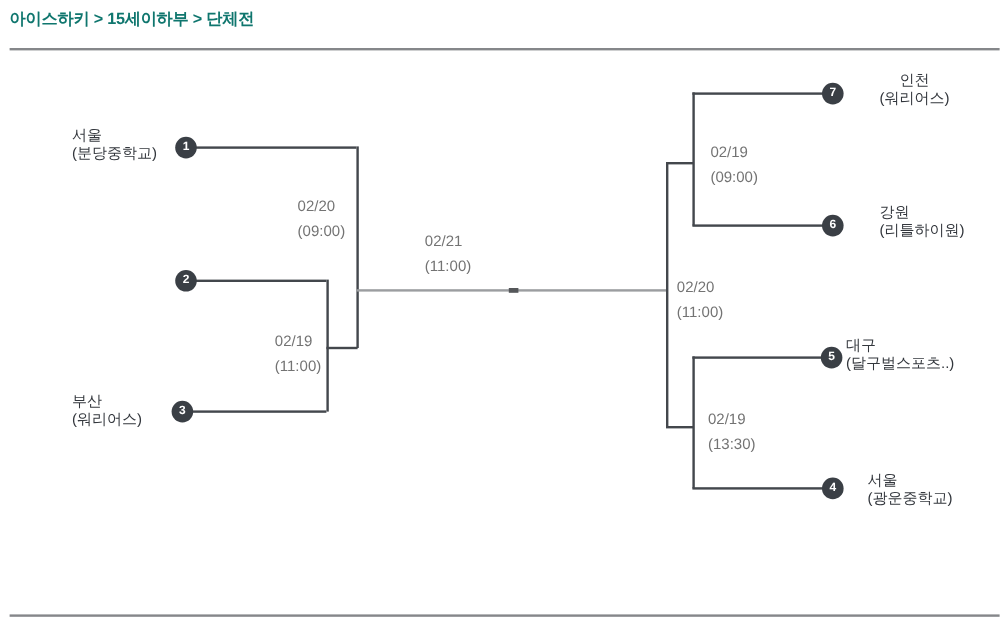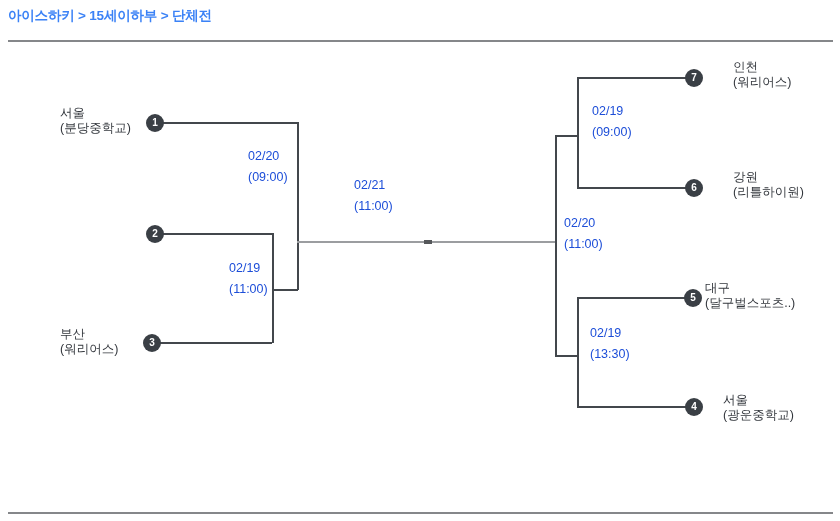--- a/index.html
+++ b/index.html
@@ -3,21 +3,21 @@
 <meta charset="utf-8">
 <style>
   html,body{margin:0;padding:0;background:#fff;}
   #page{
     position:relative;width:840px;height:521px;background:#ffffff;overflow:hidden;
     font-family:"Liberation Sans","DejaVu Sans",sans-serif;color:#33373d;
   }
   
   .breadcrumb{
     position:absolute;left:8px;top:7px;font-size:13.5px;font-weight:bold;
-    color:#3b82f6;letter-spacing:-0.2px;
+    color:#0f766e;letter-spacing:-0.2px;
   }
   .divider{position:absolute;left:8px;width:825px;height:1.5px;background:#85878a;}
   .divider.top{top:40px;}
   .divider.bottom{top:512px;}
 
   
   .hline,.vline{position:absolute;background:#43474c;}
   .hline{height:1.5px;}
   .vline{width:1.5px;}
   .hline.light{background:#9b9da0;height:2px;}
@@ -25,25 +25,25 @@
 
   
   .seed{
     position:absolute;width:18px;height:18px;border-radius:50%;
     background:#3a3f45;color:#ffffff;font-size:10px;font-weight:bold;
     display:flex;align-items:center;justify-content:center;line-height:1;
   }
   
   .team{position:absolute;font-size:12.5px;line-height:15px;color:#33373d;white-space:nowrap;}
   
-  .match{position:absolute;font-size:12.5px;line-height:21px;color:#1d4ed8;white-space:nowrap;}
+  .match{position:absolute;font-size:12.5px;line-height:21px;color:#737373;white-space:nowrap;margin-top:16px;}
 
   
   .t1{left:60px;top:106px;}  .t2{left:60px;top:218px;}  .t3{left:60px;top:327px;}
-  .t7{left:733px;top:60px;}  .t6{left:733px;top:170px;} .t5{left:705px;top:281px;} .t4{left:723px;top:393px;}
+  .t7{left:733px;top:60px;text-align:center;}  .t6{left:733px;top:170px;} .t5{left:705px;top:281px;} .t4{left:723px;top:393px;}
   
   .s1{left:146px;top:114px;} .s2{left:146px;top:225px;} .s3{left:143px;top:334px;}
   .s7{left:685px;top:69px;}  .s6{left:685px;top:179px;} .s5{left:684px;top:289px;} .s4{left:685px;top:398px;}
   
   .m-ls{left:248px;top:146px;} .m-lq{left:229px;top:258px;} .m-f{left:354px;top:175px;}
   .m-rqt{left:592px;top:101px;} .m-rs{left:564px;top:213px;} .m-rqb{left:590px;top:323px;}
 
   
   .l-t1{left:155px;top:122px;width:142px;}
   .l-t2{left:155px;top:233px;width:117px;}

